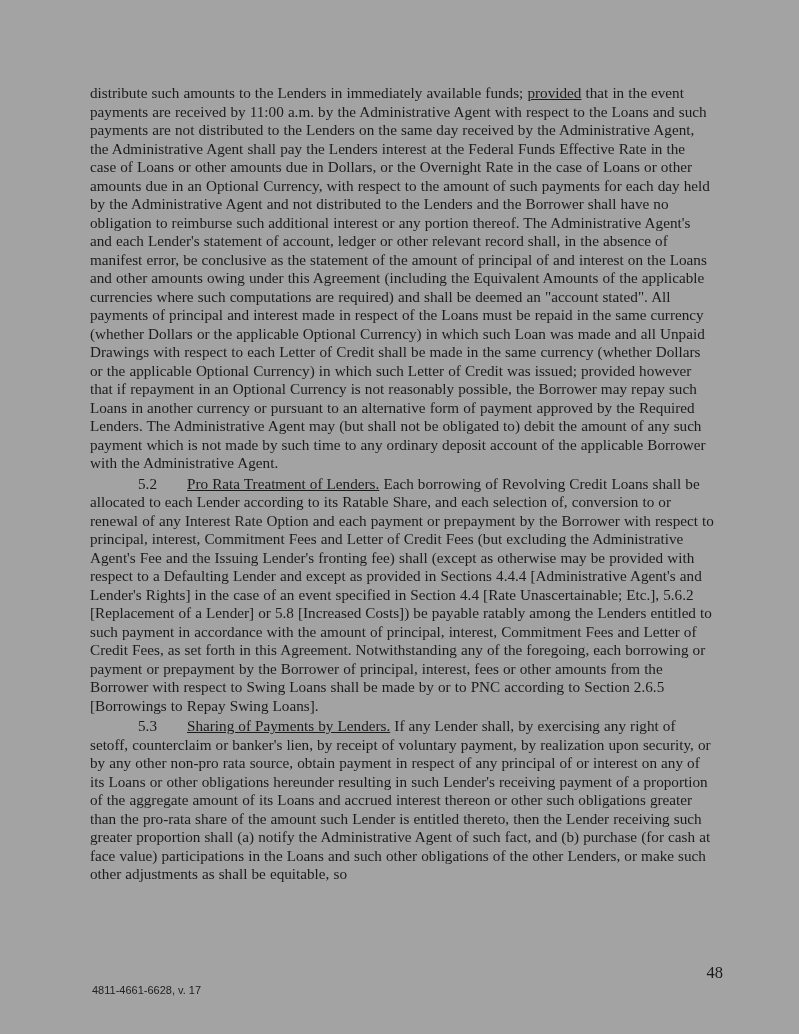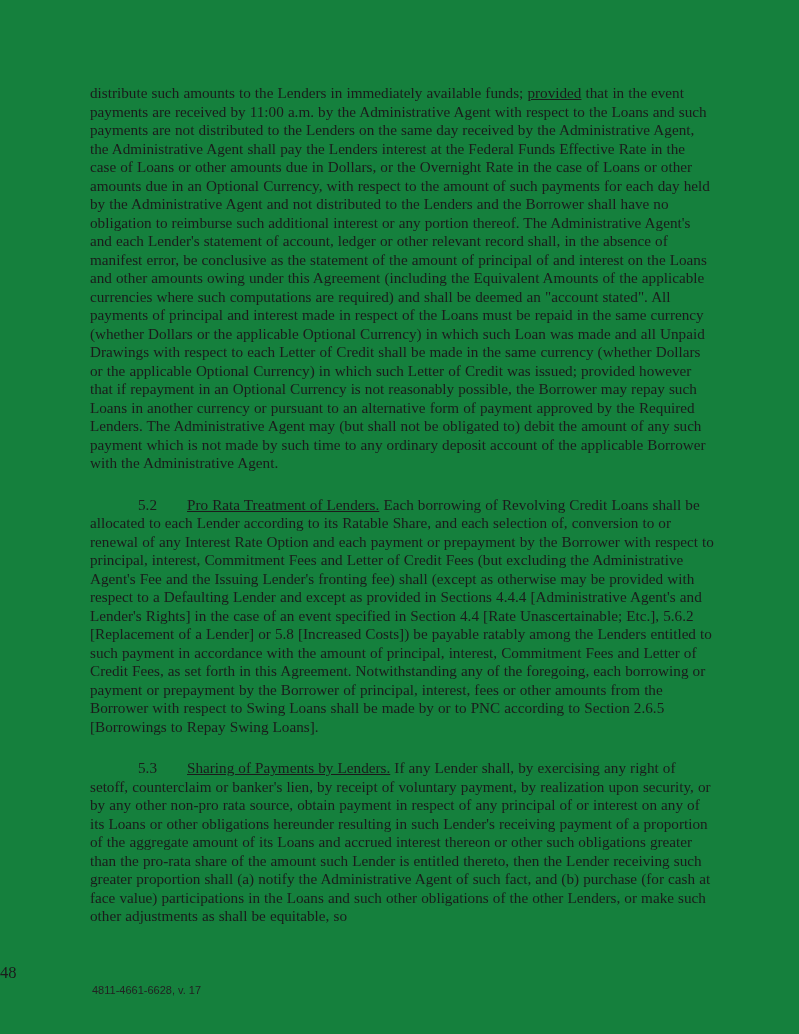--- a/index.html
+++ b/index.html
@@ -4,57 +4,57 @@
 <style>
   html, body {
     margin: 0;
     padding: 0;
     background: #ffffff;
   }
   .page {
     position: relative;
     width: 799px;
     height: 1034px;
-    background: #15803d;
+    background: #a3a3a3;
     overflow: hidden;
     font-family: "Liberation Serif", "DejaVu Serif", serif;
     color: #1b1b1b;
   }
   .textblock {
     position: absolute;
     left: 90px;
     top: 84px;
     width: 624px;
     font-size: 15.2px;
     line-height: 18.5px;
     text-align: left;
     word-spacing: 0.3px;
   }
   p.para {
     margin: 0;
     padding: 0;
   }
   p.sect {
-    margin-top: 23px;
+    margin-top: 2px;
     text-indent: 48px;
   }
   .secnum {
     display: inline-block;
     width: 49px;
     text-indent: 0;
   }
   .u {
     text-decoration: underline;
   }
   .pagenum {
     position: absolute;
     left: 0;
     top: 963px;
     width: 723px;
-    text-align: left;
+    text-align: right;
     font-size: 16.5px;
     font-family: "Liberation Serif", "DejaVu Serif", serif;
     color: #1b1b1b;
   }
   .docid {
     position: absolute;
     left: 92px;
     top: 984px;
     font-family: "Liberation Sans", "DejaVu Sans", sans-serif;
     font-size: 11px;

